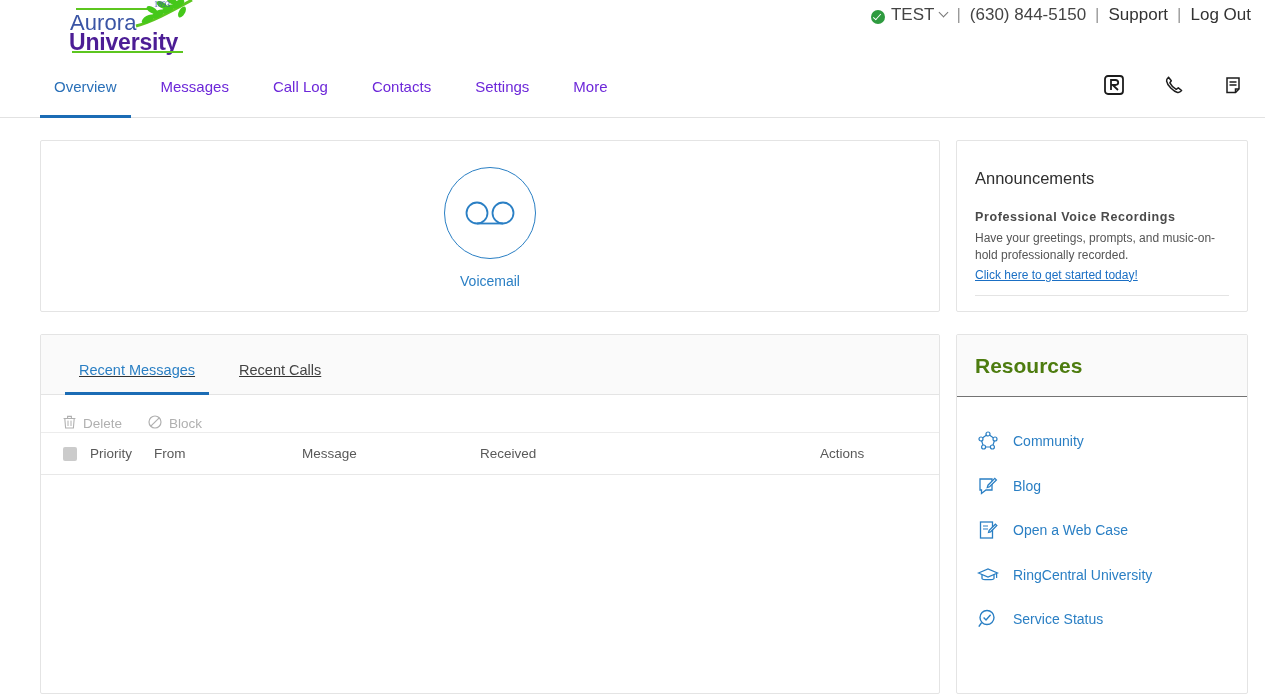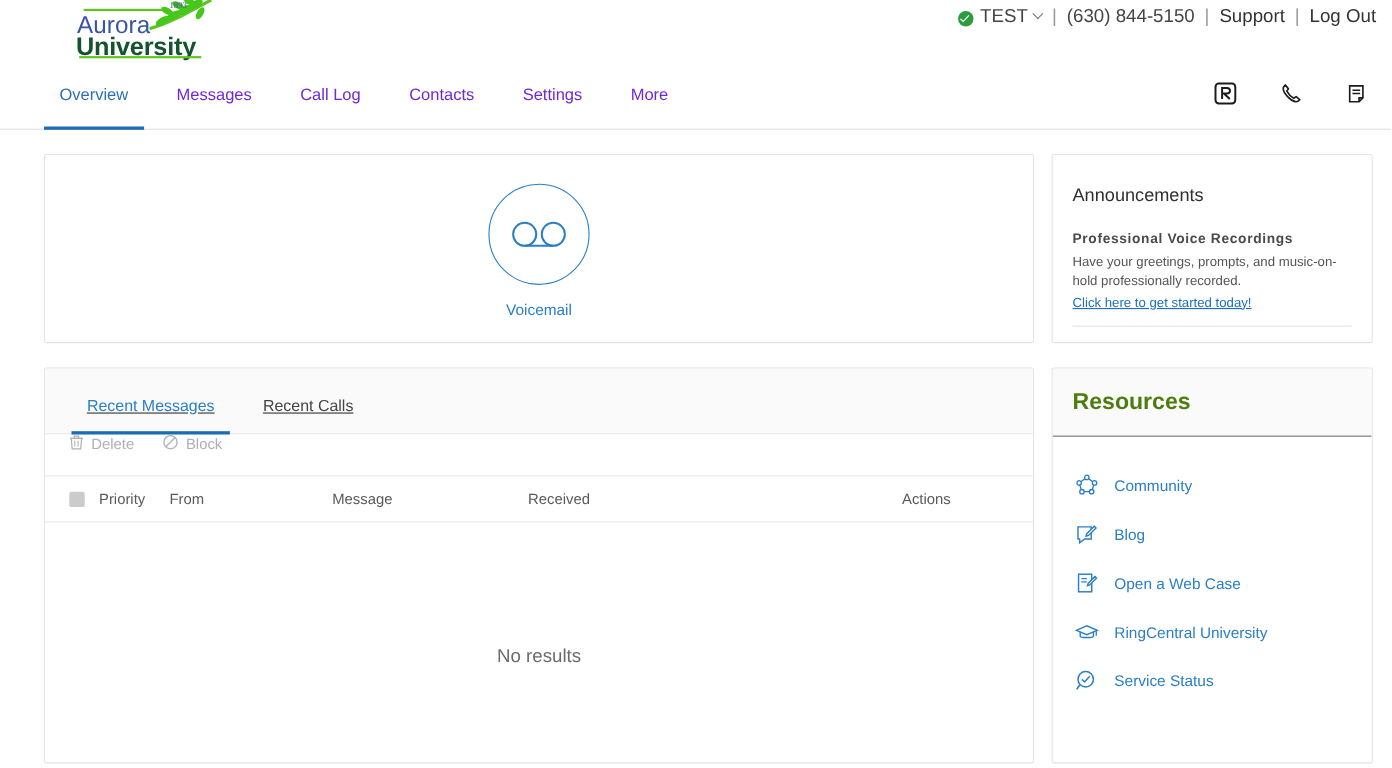--- a/index.html
+++ b/index.html
@@ -31,21 +31,21 @@
     position: absolute; left: 36px; top: 51px;
     width: 111px; height: 2px; background: #5cc61f;
   }
   .logo-aurora {
     position: absolute; left: 34px; top: 10px;
     font-size: 22px; color: #3a54a5; letter-spacing: .1px;
     font-family: "Liberation Sans", sans-serif;
   }
   .logo-university {
     position: absolute; left: 33px; top: 29px;
-    font-size: 23px; font-weight: bold; color: #14532d;
+    font-size: 23px; font-weight: bold; color: #4c1d95;
     letter-spacing: -.2px;
   }
   .logo-leaf { position: absolute; left: 98px; top: -4px; }
   .logo-year {
     position: absolute; left: 118px; top: 0px;
     font-size: 8px; color: #3a54a5;
     font-family: "Liberation Serif", serif;
   }
 
   .util {
@@ -144,21 +144,21 @@
     padding: 0 14px 16px 14px; margin-right: 16px;
     position: relative; cursor: pointer;
   }
   .msg-tab.active { color: #2a7fc4; }
   .msg-tab.active::after {
     content: ""; position: absolute;
     left: 0; right: 0; bottom: -1px;
     height: 3px; background: #1b6cb5;
   }
   .msg-toolbar {
-    height: 38px; display: flex; align-items: flex-start;
+    height: 38px; display: flex; align-items: flex-end;
     padding-left: 22px; gap: 26px;
     border-bottom: 1px solid #ececec;
     background: #fff;
   }
   .tb-item {
     display: flex; align-items: center; gap: 7px;
     color: #b0b0b0; font-size: 13.5px; cursor: default;
   }
   .msg-head {
     height: 42px; display: flex; align-items: center;
@@ -335,21 +335,20 @@
 
       <div class="msg-head">
         <span class="chk-box"></span>
         <span class="h-priority">Priority</span>
         <span class="h-from">From</span>
         <span class="h-message">Message</span>
         <span class="h-received">Received</span>
         <span class="h-actions">Actions</span>
       </div>
 
-      <div class="msg-empty">No results</div>
     </div>
   </div>
 
   <div class="col-side">
 
     <div class="card ann-card">
       <div class="ann-title">Announcements</div>
       <div class="ann-sub">Professional Voice Recordings</div>
       <div class="ann-body">Have your greetings, prompts, and music-on-hold professionally recorded.</div>
       <a href="#" class="ann-link">Click here to get started today!</a>

